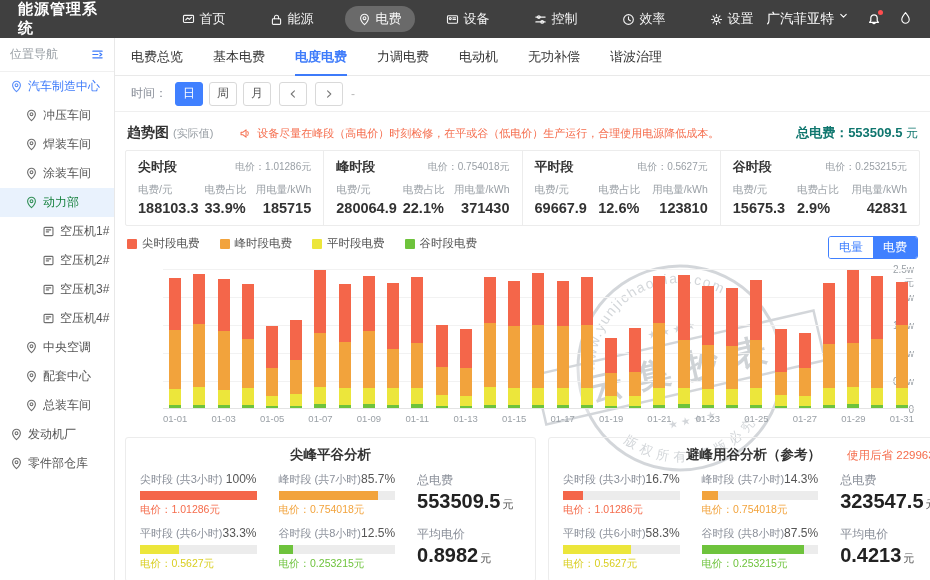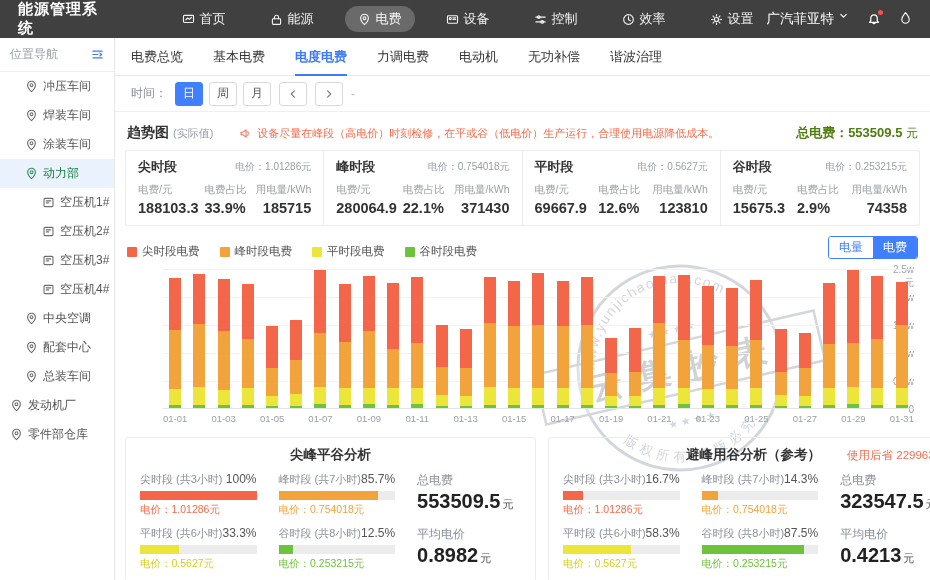--- a/index.html
+++ b/index.html
@@ -40,35 +40,35 @@
 .arrow-btn{width:28px;height:24px;border:1px solid #d9d9d9;border-radius:3px;background:#fff;color:#777;display:flex;align-items:center;justify-content:center;cursor:pointer}
 .date-select{height:26px;min-width:112px;border:1px solid #d9d9d9;border-radius:3px;background:#fff;display:flex;align-items:center;justify-content:space-between;padding:0 7px;font-size:12px;color:#333;cursor:pointer;gap:8px}
 .date-select .icn{color:#a7adb5}
 .dash{color:#bbb;font-size:12px}
 .content{flex:1;overflow:hidden;padding:8px 10px 0 10px}
 
 .trend-header{display:flex;align-items:center;padding:4px 2px 8px 2px}
 .trend-title{font-size:14px;font-weight:bold;color:#333}
 .trend-sub{font-size:11px;color:#9aa0a6;margin-left:4px}
 .notice{display:flex;align-items:center;gap:5px;margin-left:26px;color:#f56c4c;font-size:11px;flex:1;min-width:0;white-space:nowrap;overflow:hidden}
-.total-fee{font-size:13px;color:#4d7c0f;font-weight:bold;white-space:nowrap}
+.total-fee{font-size:13px;color:#0f766e;font-weight:bold;white-space:nowrap}
 .total-fee .unit{font-weight:normal;font-size:12px}
 
 .period-cards{display:grid;grid-template-columns:repeat(4,1fr);border:1px solid #ececec;border-radius:2px;margin-bottom:8px}
 .pcard{padding:7px 12px 9px 12px;border-right:1px solid #ececec}
 .pcard:last-child{border-right:none}
 .pcard-top{display:flex;justify-content:space-between;align-items:center;margin-bottom:7px}
 .pcard-name{font-size:13px;font-weight:bold;color:#333}
 .pcard-price{font-size:10px;color:#9aa0a6}
 .pcard-grid{display:grid;grid-template-columns:1.2fr 1fr 1.1fr;column-gap:6px}
 .pcard-lbl{font-size:10.5px;color:#9aa0a6;white-space:nowrap}
 .pcard-val{font-size:14.5px;font-weight:bold;color:#333;margin-top:3px;white-space:nowrap}
 .pcard-grid .r{text-align:right}
 
-.legend-row{display:flex;align-items:flex-end;justify-content:space-between;padding:2px 2px 4px 2px}
+.legend-row{display:flex;align-items:flex-start;justify-content:space-between;padding:2px 2px 4px 2px}
 .legend{display:flex;gap:20px}
 .lg-item{display:flex;align-items:center;gap:5px;font-size:11.5px;color:#555}
 .lg-swatch{width:10px;height:10px;border-radius:1px}
 .toggle{display:flex;border:1px solid #4080ff;border-radius:3px;overflow:hidden}
 .tg-opt{width:44px;height:21px;display:flex;align-items:center;justify-content:center;font-size:12px;color:#4080ff;background:#fff;cursor:pointer}
 .tg-opt.active{background:#4080ff;color:#fff}
 
 .chart-wrap{position:relative;height:166px;margin:2px 0 6px 0}
 .plot{position:absolute;left:38px;right:6px;top:4px;height:140px;border-bottom:1px solid #e4e4e4}
 .gridline{position:absolute;left:0;right:0;height:1px;background:#f2f2f2}
@@ -201,20 +201,29 @@
     <aside class="sidebar">
       <div class="sidebar-header">
         <span>位置导航</span>
         <span class="collapse icn">
             <svg width="13" height="13" viewBox="0 0 14 14" fill="none" stroke="currentColor" stroke-width="1.3" stroke-linecap="round" stroke-linejoin="round">
               <path d="M2 3.4h10M2 7h5.4M2 10.6h10M9.4 5.4 11.6 7 9.4 8.6"></path>
             </svg>
           </span>
       </div>
       <div id="sidebar-tree">
+          <div class="tree-item lvl0 accent">
+            <span class="icn">
+              <svg width="13" height="13" viewBox="0 0 14 14" fill="none" stroke="currentColor" stroke-width="1.2" stroke-linecap="round" stroke-linejoin="round">
+                <path d="M7 12.6C7 12.6 2.8 8.6 2.8 5.6a4.2 4.2 0 1 1 8.4 0C11.2 8.6 7 12.6 7 12.6Z"></path>
+                <circle cx="7" cy="5.6" r="1.5"></circle>
+              </svg>
+            </span>
+            <span>汽车制造中心</span>
+          </div>
           <div class="tree-item lvl1">
             <span class="icn">
               <svg width="13" height="13" viewBox="0 0 14 14" fill="none" stroke="currentColor" stroke-width="1.2" stroke-linecap="round" stroke-linejoin="round">
                 <path d="M7 12.6C7 12.6 2.8 8.6 2.8 5.6a4.2 4.2 0 1 1 8.4 0C11.2 8.6 7 12.6 7 12.6Z"></path>
                 <circle cx="7" cy="5.6" r="1.5"></circle>
               </svg>
             </span>
             <span>冲压车间</span>
           </div>
           <div class="tree-item lvl1">
@@ -443,21 +452,21 @@
               <div class="pcard-top">
                 <span class="pcard-name">谷时段</span>
                 <span class="pcard-price">电价：0.253215元</span>
               </div>
               <div class="pcard-grid">
                 <span class="pcard-lbl">电费/元</span>
                 <span class="pcard-lbl">电费占比</span>
                 <span class="pcard-lbl r">用电量/kWh</span>
                 <span class="pcard-val">15675.3</span>
                 <span class="pcard-val">2.9%</span>
-                <span class="pcard-val r">74358</span>
+                <span class="pcard-val r">42831</span>
               </div>
             </div>
           </div>
 
         <div class="legend-row">
           <div class="legend" id="legend">
               <div class="lg-item">
                 <span class="lg-swatch" style="background:#f4664a"></span>
                 <span>尖时段电费</span>
               </div>

